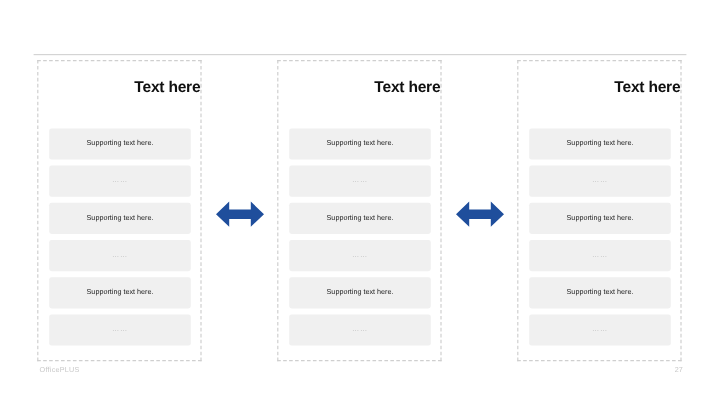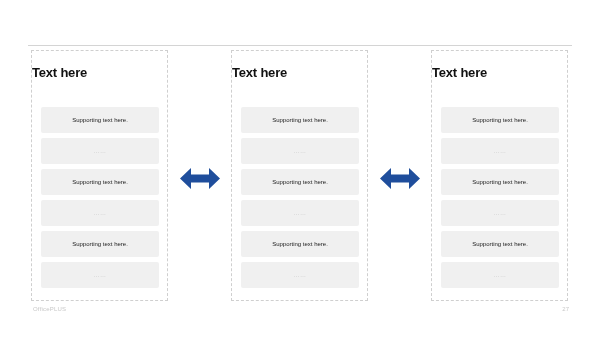--- a/index.html
+++ b/index.html
@@ -43,21 +43,21 @@
     justify-content: space-between;
     align-items: stretch;
   }
 
   .column {
     width: 137px;
     box-sizing: border-box;
     border: 1px dashed #cfcfcf;
     display: flex;
     flex-direction: column;
-    align-items: flex-start;
+    align-items: flex-end;
     padding-top: 15px;
     gap: 12px;
   }
 
   .col-title {
     font-size: 13px;
     font-weight: bold;
     color: #111111;
     letter-spacing: -0.2px;
     line-height: 1;

